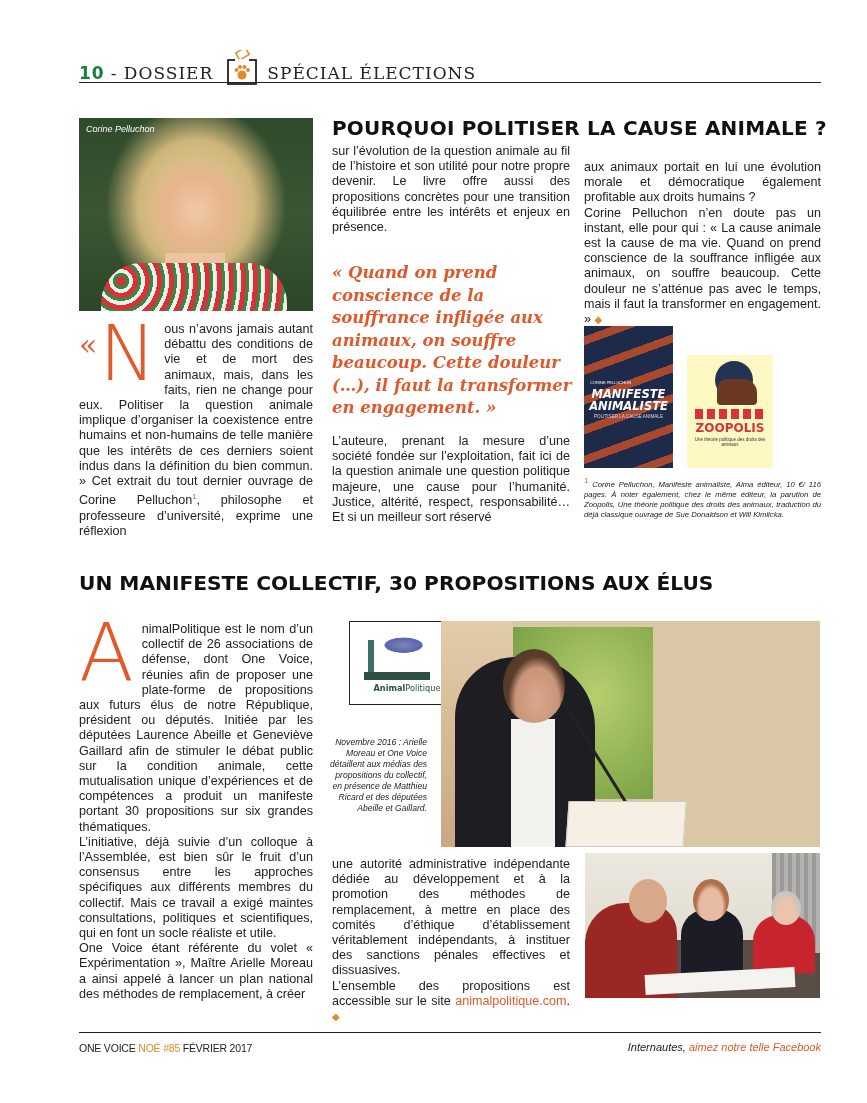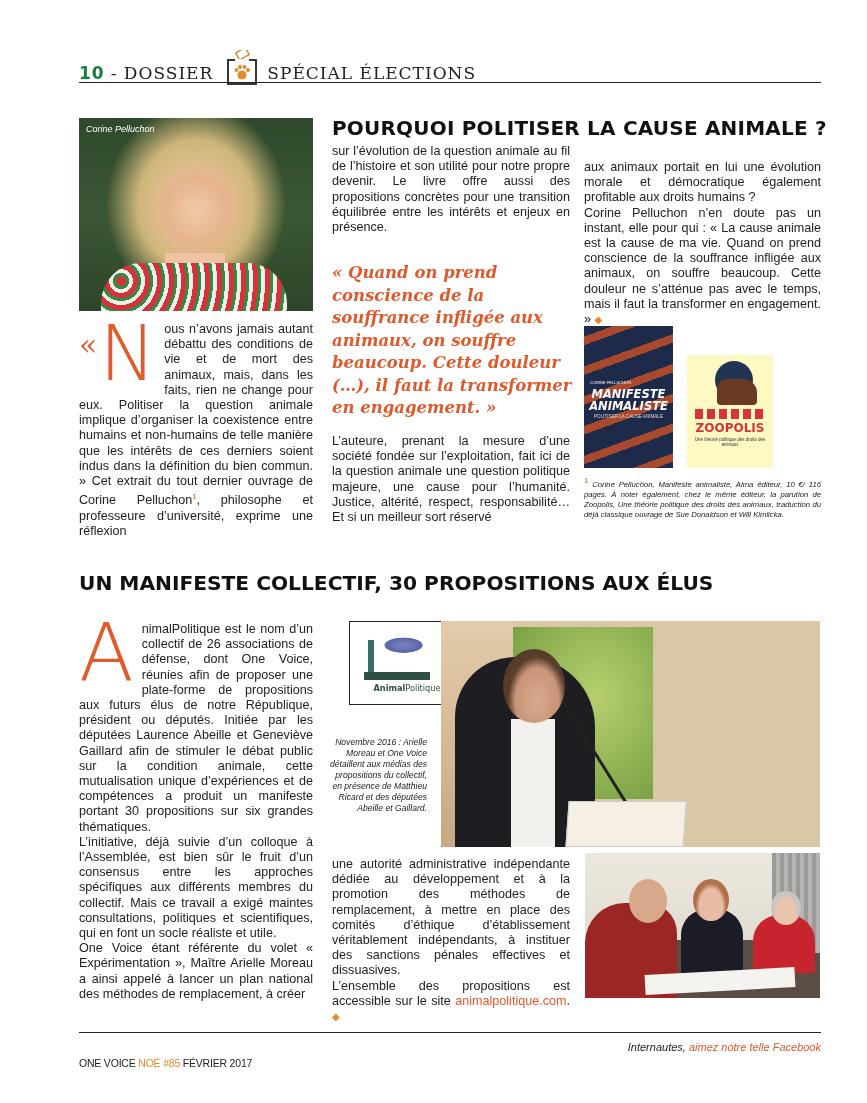--- a/index.html
+++ b/index.html
@@ -90,21 +90,21 @@
     .photo3 .curtain { position: absolute; right: 0; top: 0; width: 48px; height: 100px; background: repeating-linear-gradient(90deg, #9b9a98 0 4px, #b5b3af 4px 8px); }
     .photo3 .monk { position: absolute; left: 0; top: 50px; width: 92px; height: 95px; background: #9b2724; border-radius: 40px 30px 0 0; }
     .photo3 .monkhead { position: absolute; left: 44px; top: 26px; width: 38px; height: 44px; background: #d8a88a; border-radius: 50%; }
     .photo3 .w1 { position: absolute; left: 96px; top: 56px; width: 62px; height: 70px; background: #1b1c26; border-radius: 26px 26px 0 0; }
     .photo3 .w1h { position: absolute; left: 108px; top: 26px; width: 36px; height: 42px; background: radial-gradient(ellipse at 50% 65%, #e8bca4 0 45%, #b0704a 60%); border-radius: 50%; }
     .photo3 .w2 { position: absolute; left: 168px; top: 62px; width: 62px; height: 58px; background: #c7242d; border-radius: 26px 26px 0 0; }
     .photo3 .w2h { position: absolute; left: 186px; top: 38px; width: 30px; height: 34px; background: radial-gradient(ellipse at 50% 65%, #ebc4ad 0 45%, #c9c5c0 60%); border-radius: 50%; }
     .photo3 .papers { position: absolute; left: 60px; top: 118px; width: 150px; height: 20px; background: #f5f3ef; transform: rotate(-3deg); }
 
     .ftr-line { left: 79px; top: 1032px; width: 742px; height: 1px; background: #222; }
-    .ftr-left { left: 79px; top: 1042px; font-family: "Liberation Sans", sans-serif; font-size: 10.5px; color: #222; white-space: nowrap; letter-spacing: -0.2px; margin-top: 15px; }
+    .ftr-left { left: 79px; top: 1042px; font-family: "Liberation Sans", sans-serif; font-size: 10.5px; color: #222; white-space: nowrap; letter-spacing: -0.2px; }
     .ftr-left .acc { color: #e38b2c; }
     .ftr-right { right: 46px; top: 1041px; font-family: "Liberation Sans", sans-serif; font-style: italic; font-size: 11px; color: #222; white-space: nowrap; }
     .ftr-right .acc { color: #e0592b; }
   </style>
 </head>
 <body>
 
 <div class="abs hdr">
   <span class="num">10</span>
   <span>- DOSSIER</span>

